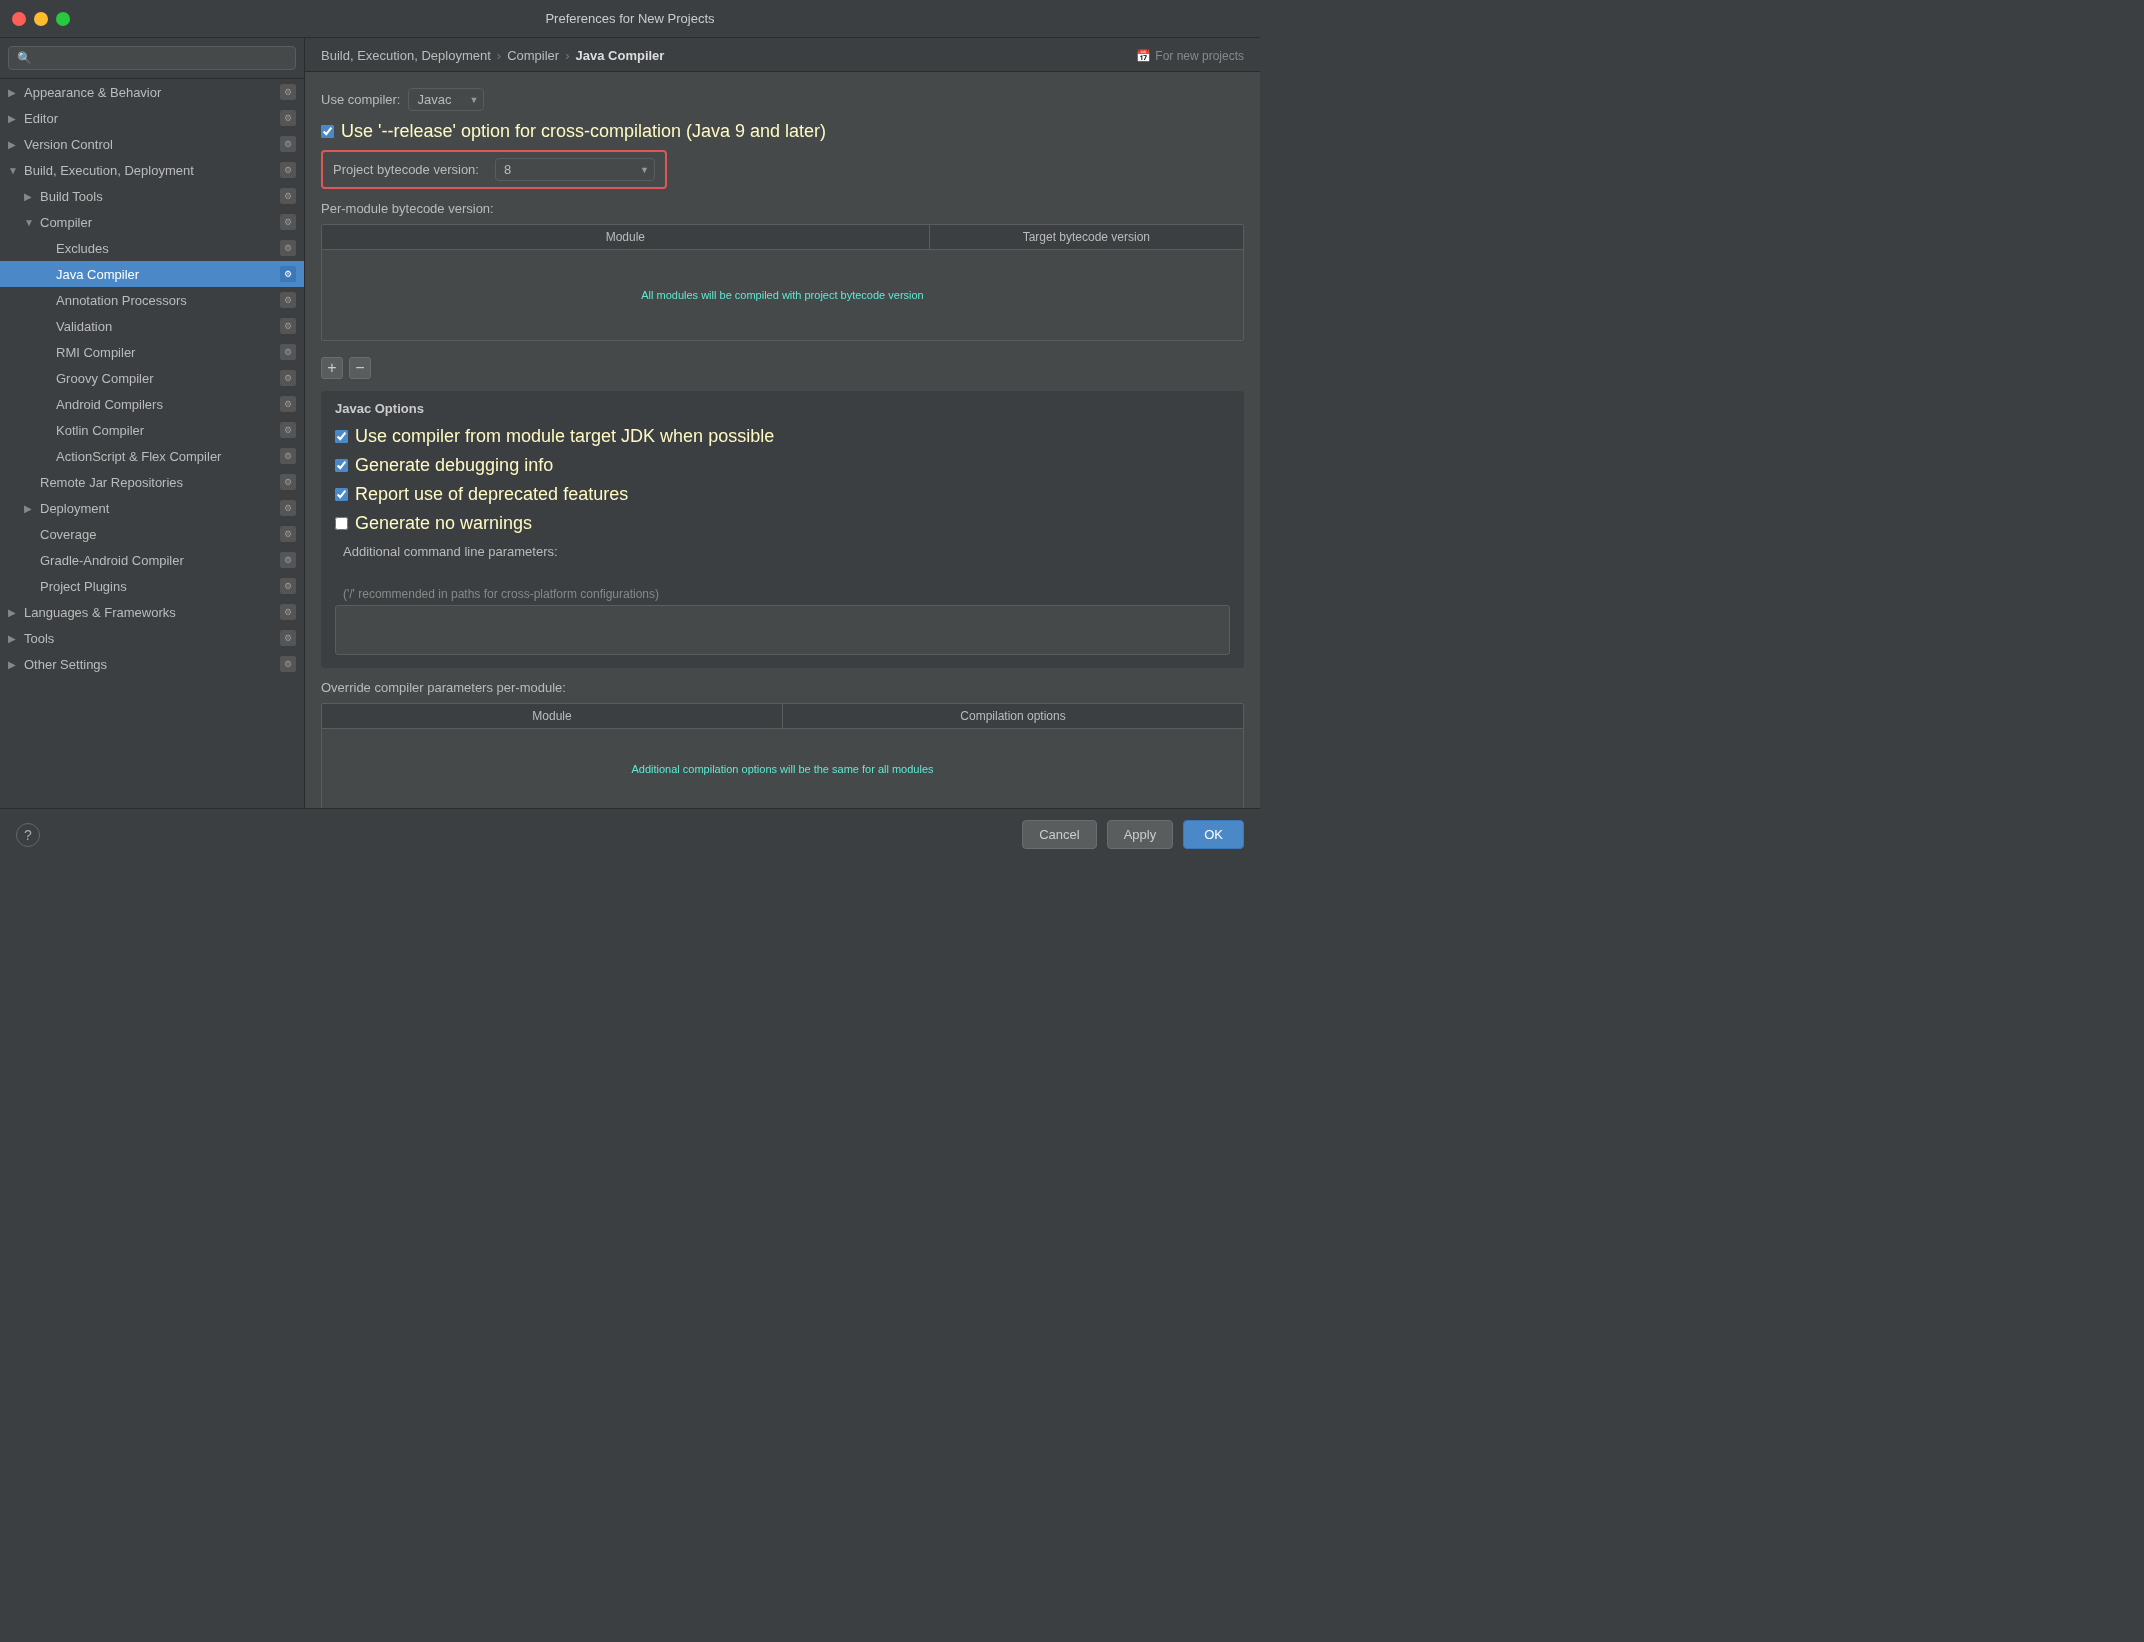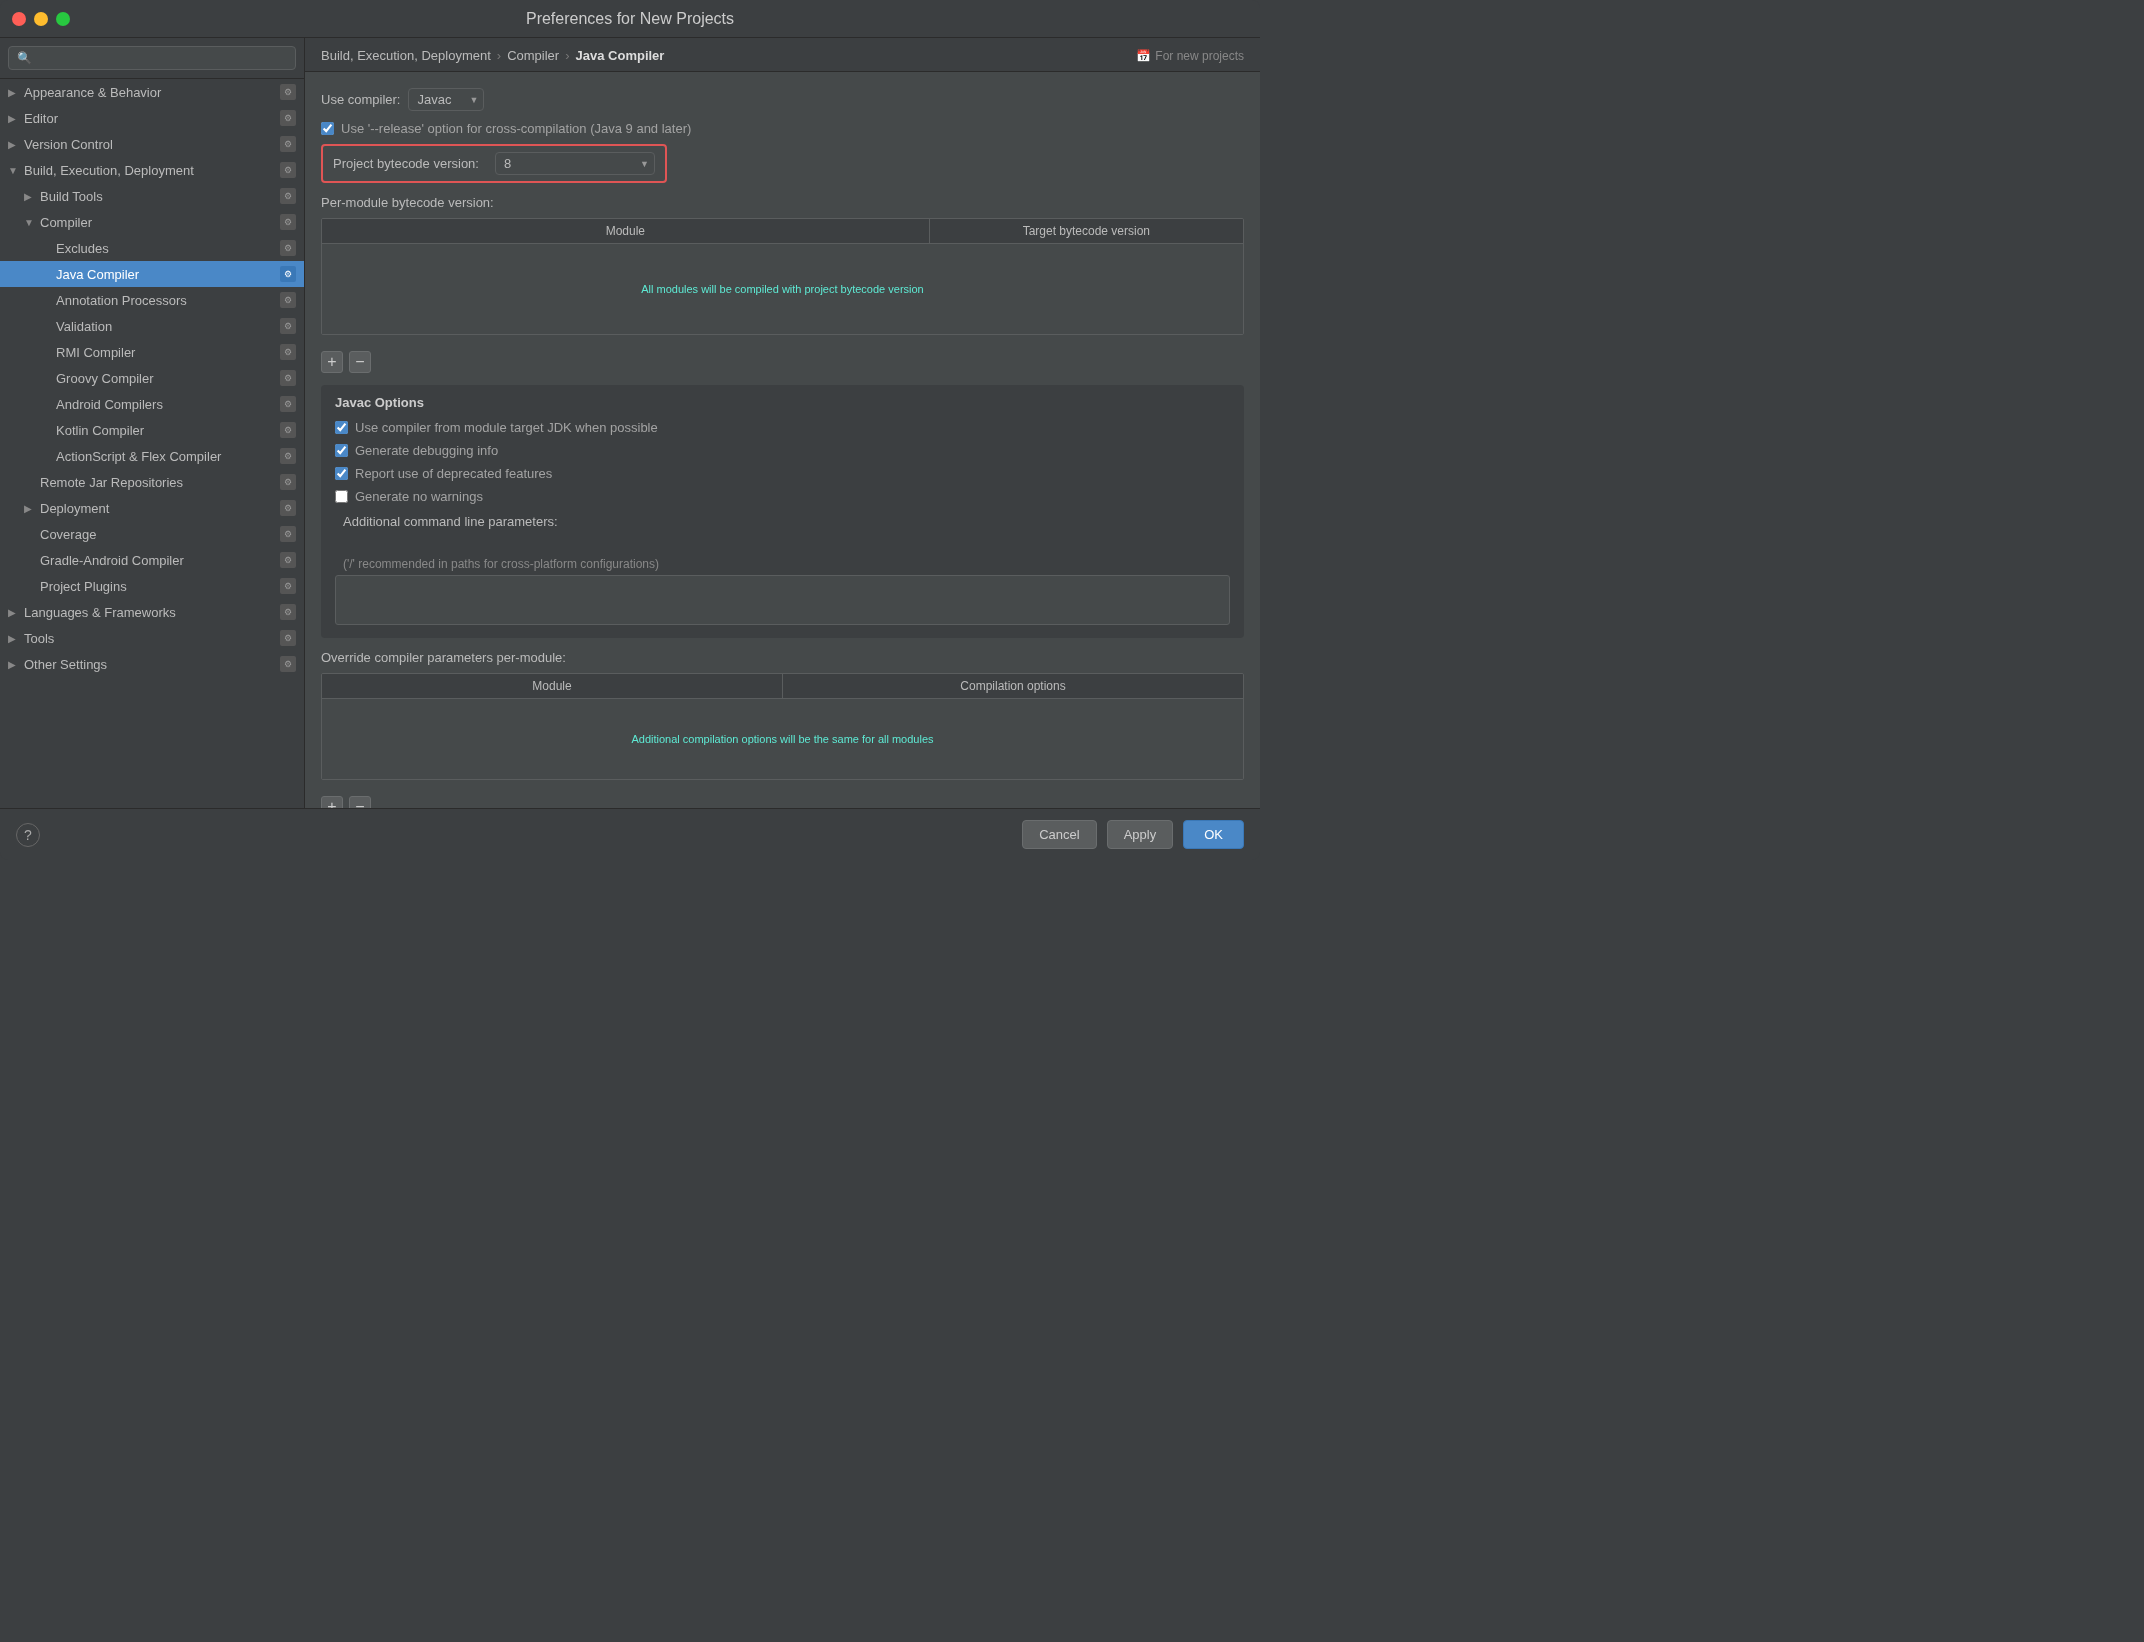--- a/index.html
+++ b/index.html
@@ -34,21 +34,21 @@
       width: 14px;
       height: 14px;
       border-radius: 50%;
       border: none;
       cursor: pointer;
     }
     .btn-close { background: #ff5f57; }
     .btn-min { background: #febc2e; }
     .btn-max { background: #28c840; }
     .titlebar-title {
-      font-size: 16px;
+      font-size: 13px;
       color: #cccccc;
       font-weight: 500;
     }
 
     
     .main-layout {
       display: flex;
       height: calc(860px - 38px - 52px);
     }
 
@@ -192,22 +192,22 @@
       display: flex;
       align-items: center;
       margin-bottom: 8px;
     }
     .checkbox-row input[type="checkbox"] {
       margin-right: 7px;
       cursor: pointer;
       accent-color: #4a88c7;
     }
     .checkbox-row label {
-      font-size: 13px;
-      color: #a3a3a3;
+      font-size: 18px;
+      color: #fef9c3;
       cursor: pointer;
     }
 
     .section-title {
       font-size: 13px;
       color: #bbbbbb;
       margin-bottom: 8px;
       margin-top: 4px;
     }
 

